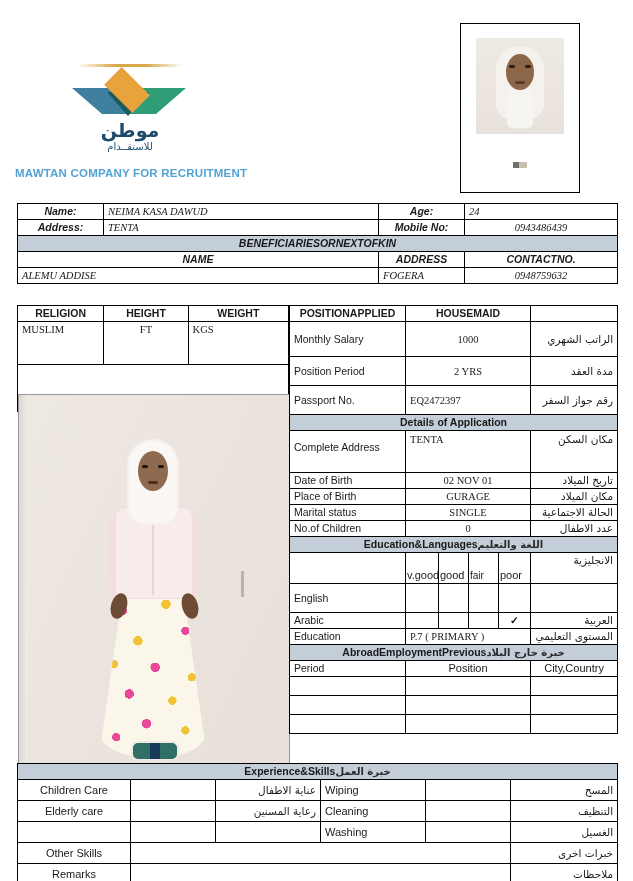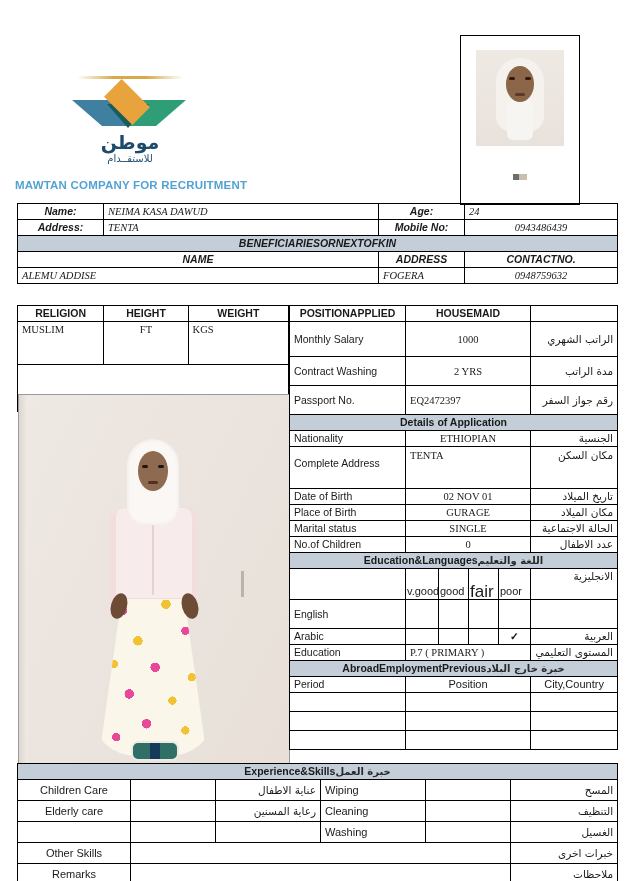--- a/index.html
+++ b/index.html
@@ -11,21 +11,21 @@
     width: 633px;
     height: 881px;
     position: relative;
     font-family: "Liberation Sans", sans-serif;
     overflow: hidden;
   }
 
   
   #top-area {
     position: absolute;
-    left: 0; top: 16px;
+    left: 0; top: 4px;
     width: 504px; height: 200px;
   }
 
   #logo-block {
     position: absolute;
     left: 55px; top: 58px;
     width: 150px; height: 95px;
   }
   #logo-mark { position: relative; width: 150px; height: 58px; }
   .logo-diamond {
@@ -430,39 +430,34 @@
       <td class="colhdr">POSITIONAPPLIED</td>
       <td class="colhdr" colspan="4">HOUSEMAID</td>
       <td></td>
     </tr>
     <tr>
       <td class="fldname" style="height:32px">Monthly Salary</td>
       <td class="val-serif ctr" colspan="4">1000</td>
       <td class="ar">الراتب الشهري</td>
     </tr>
     <tr>
-      <td class="fldname tall">Contract Washing</td>
+      <td class="fldname tall">Position Period</td>
       <td class="val-serif ctr" colspan="4">2 YRS</td>
-      <td class="ar">مدة الراتب</td>
+      <td class="ar">مدة العقد</td>
     </tr>
     <tr>
       <td class="fldname tall">Passport No.</td>
       <td class="val-serif" colspan="4">EQ2472397</td>
       <td class="ar">رقم جواز السفر</td>
     </tr>
 
     <tr>
       <td class="hdrbar" colspan="6">Details of Application</td>
     </tr>
     <tr>
-      <td class="fldname">Nationality</td>
-      <td class="val-serif ctr" colspan="4">ETHIOPIAN</td>
-      <td class="ar">الجنسية</td>
-    </tr>
-    <tr>
       <td class="fldname" style="height:30px;vertical-align:top;padding-top:10px">Complete Address</td>
       <td class="val-serif" colspan="4" style="vertical-align:top;padding-top:2px">TENTA</td>
       <td class="ar" style="vertical-align:top;padding-top:2px">مكان السكن</td>
     </tr>
     <tr>
       <td class="fldname">Date of Birth</td>
       <td class="val-serif ctr" colspan="4">02 NOV 01</td>
       <td class="ar">تاريخ الميلاد</td>
     </tr>
     <tr>
@@ -483,21 +478,21 @@
 
     <tr>
       <td class="hdrbar" colspan="6">
         <span>Education&amp;Languages</span><span class="ar" style="font-size:10px">اللغة والتعليم</span>
       </td>
     </tr>
     <tr>
       <td style="height:26px"></td>
       <td style="vertical-align:bottom;font-size:11px;padding:0 0 1px 1px">v.good</td>
       <td style="vertical-align:bottom;font-size:11px;padding:0 0 1px 1px">good</td>
-      <td style="vertical-align:bottom;font-size:17px;padding:16px 0 1px 1px">fair</td>
+      <td style="vertical-align:bottom;font-size:10px;padding:16px 0 1px 1px">fair</td>
       <td style="vertical-align:bottom;font-size:11px;padding:0 0 1px 1px">poor</td>
       <td class="ar" style="vertical-align:top">الانجليزية</td>
     </tr>
     <tr>
       <td class="fldname" style="height:26px">English</td>
       <td></td>
       <td></td>
       <td></td>
       <td></td>
       <td class="ar"></td>

